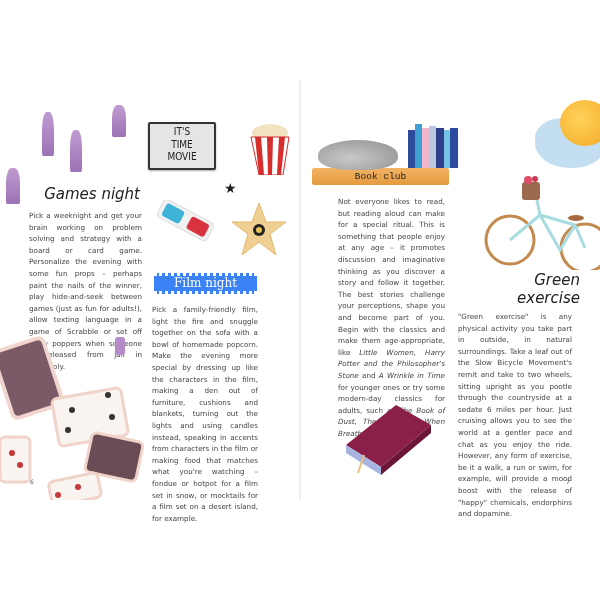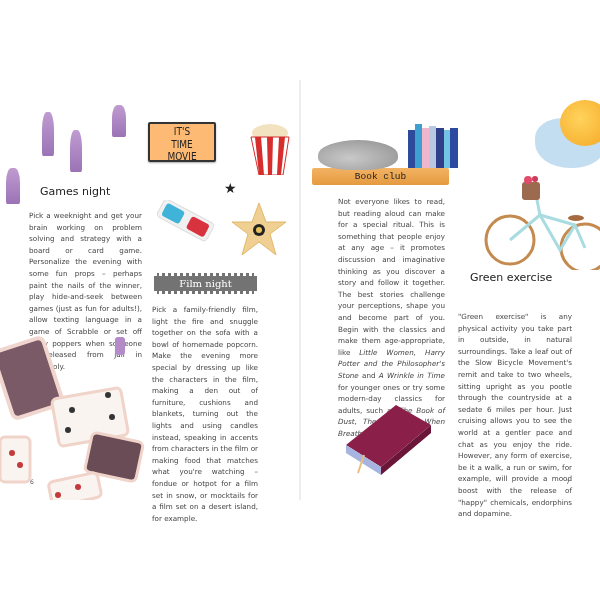--- a/index.html
+++ b/index.html
@@ -1,31 +1,31 @@
 <!DOCTYPE html>
 <html><head>
 <meta charset="utf-8">
 <style>
   html,body{margin:0;padding:0;background:#fff;}
   body{width:600px;height:600px;position:relative;overflow:hidden;font-family:"DejaVu Sans","Liberation Sans",sans-serif;color:#3a3a3a;}
   .spread{position:absolute;left:0;top:0;width:600px;height:600px;}
   .gutter{position:absolute;left:299px;top:80px;width:2px;height:420px;background:linear-gradient(90deg,#f3f3f3,#e6e6e6,#f3f3f3);}
   .body-text{position:absolute;font-size:7.2px;line-height:11.6px;text-align:justify;color:#444;}
   .body-text i{font-style:italic;}
-  .heading{position:absolute;font-size:11px;color:#222;text-align:left;}
+  .heading{position:absolute;font-size:15px;color:#222;text-align:right;font-style:italic;}
   .pagenum{position:absolute;font-size:6px;color:#555;}
   
   .piece{position:absolute;background:linear-gradient(180deg,#b48ac9,#8a5aa8);border-radius:40% 40% 10% 10%;opacity:.85;}
   
-  .lightbox{position:absolute;left:148px;top:122px;width:68px;height:40px;background:#fdba74;border:2px solid #333;border-radius:2px;box-shadow:0 1px 2px #aaa;font-family:"DejaVu Sans Condensed","DejaVu Sans",sans-serif;font-size:10px;line-height:12.5px;text-align:center;color:#222;padding-top:2px;box-sizing:border-box;}
+  .lightbox{position:absolute;left:148px;top:122px;width:68px;height:48px;background:#e5e5e5;border:2px solid #333;border-radius:2px;box-shadow:0 1px 2px #aaa;font-family:"DejaVu Sans Condensed","DejaVu Sans",sans-serif;font-size:10px;line-height:12.5px;text-align:center;color:#222;padding-top:2px;box-sizing:border-box;}
   .popcorn{position:absolute;left:247px;top:123px;width:46px;height:52px;}
   .star-small{position:absolute;left:224px;top:180px;font-size:14px;color:#222;}
   .glasses{position:absolute;left:155px;top:200px;width:60px;height:42px;}
   .bigstar{position:absolute;left:232px;top:203px;width:54px;height:52px;}
-  .filmstrip{position:absolute;left:154px;top:273px;width:103px;height:21px;background:#737373;border-top:3px dotted #fff;border-bottom:3px dotted #fff;box-sizing:border-box;color:#fff;font-family:"DejaVu Serif",serif;font-size:10px;text-align:center;line-height:15px;}
+  .filmstrip{position:absolute;left:154px;top:273px;width:103px;height:21px;background:#3b82f6;border-top:3px dotted #fff;border-bottom:3px dotted #fff;box-sizing:border-box;color:#fff;font-family:"DejaVu Serif",serif;font-size:12px;text-align:center;line-height:15px;}
   .shelf{position:absolute;left:312px;top:168px;width:137px;height:17px;background:linear-gradient(180deg,#f2b364,#e59a3e);border-radius:2px;}
   .shelf-label{position:absolute;left:312px;top:168px;width:137px;height:17px;text-align:center;font-size:9.5px;line-height:17px;color:#222;font-family:Liberation Mono, monospace;}
   .cat{position:absolute;left:318px;top:140px;width:80px;height:30px;background:radial-gradient(ellipse at 40% 60%,#c9c9c9,#8e8e8e);border-radius:50% 50% 40% 40%;}
   .book{position:absolute;bottom:0;}
   .books{position:absolute;left:408px;top:124px;width:60px;height:44px;}
   .sun{position:absolute;left:560px;top:100px;width:50px;height:46px;border-radius:50%;background:radial-gradient(circle at 40% 40%,#ffd35c,#f4a623);}
   .cloud{position:absolute;left:535px;top:118px;width:70px;height:50px;background:#bcd9ef;border-radius:40% 50% 45% 50%;opacity:.9;}
   .bike{position:absolute;left:480px;top:170px;width:120px;height:100px;}
   .redbook{position:absolute;left:336px;top:395px;width:95px;height:80px;}
   .cards{position:absolute;left:0;top:325px;width:145px;height:175px;}

